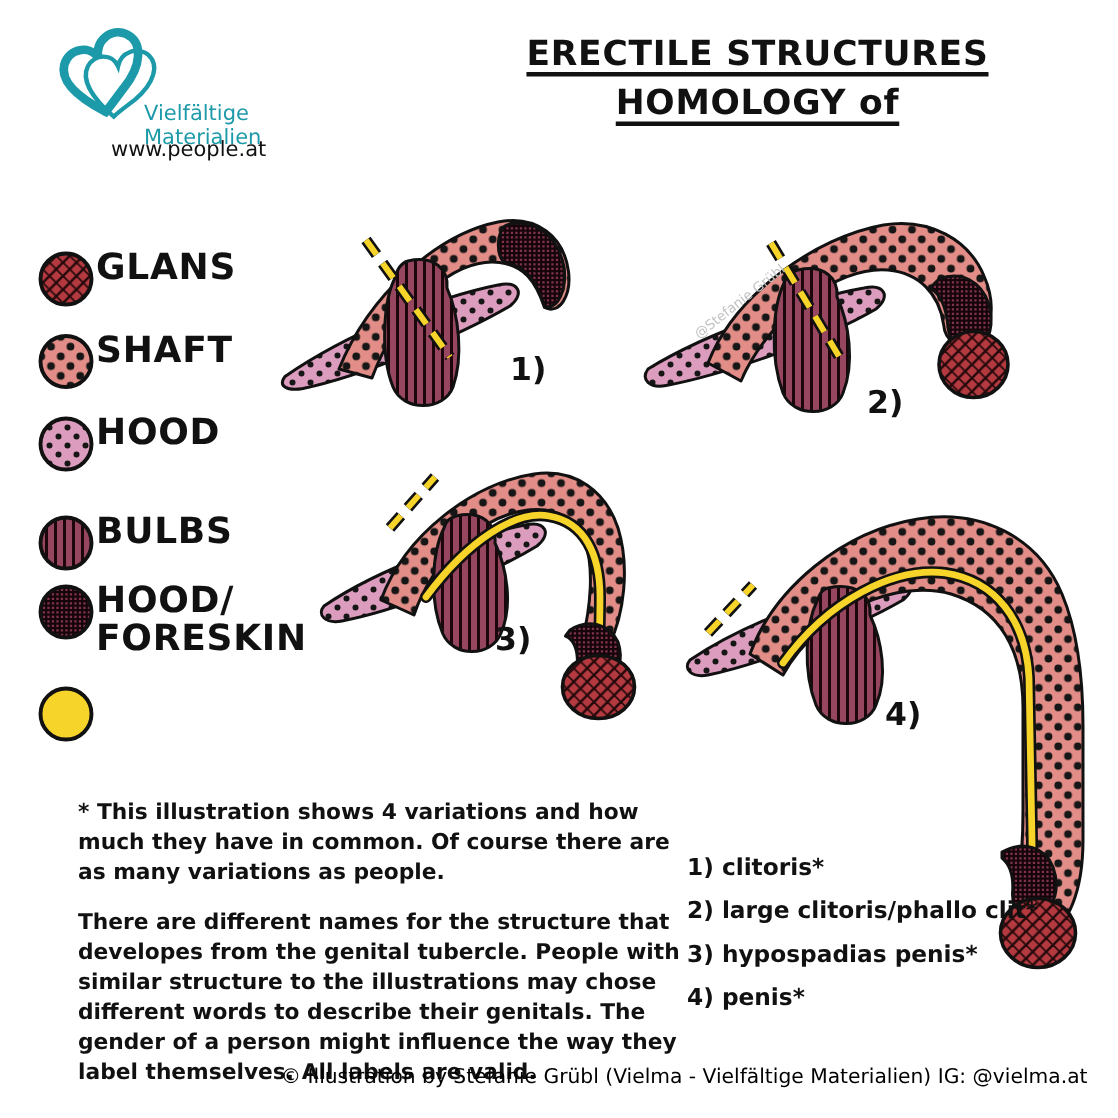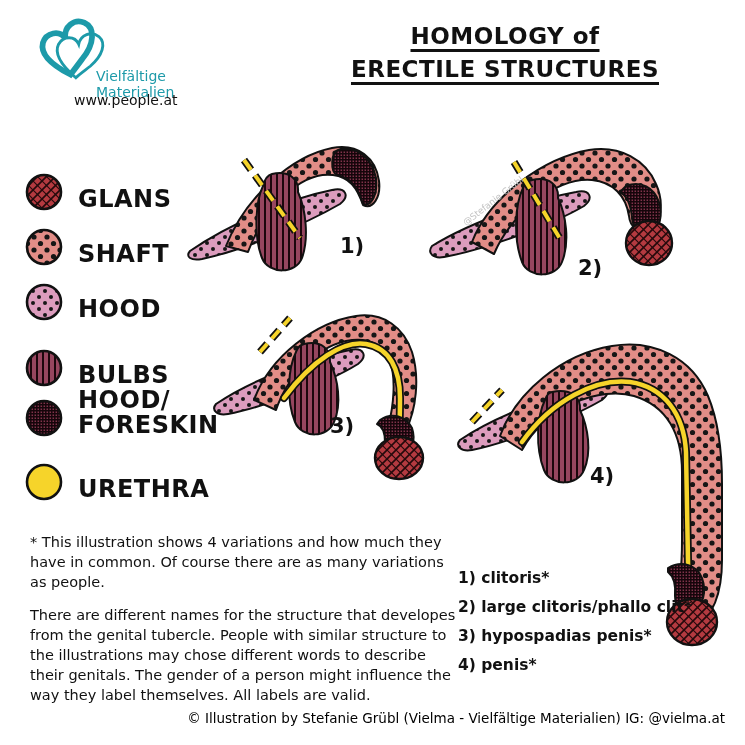--- a/index.html
+++ b/index.html
@@ -15,28 +15,28 @@
   .brand { position:absolute; left:64px; top:18px; font-size:31px; font-style:italic; font-weight:700; color:#1d9aa9; letter-spacing:1px; }
   .tagline { position:absolute; left:70px; top:60px; font-size:14px; color:#1d9aa9; }
   .url { position:absolute; left:48px; top:84px; font-size:14px; color:#111; }
 
   
   .title { position:absolute; left:330px; top:20px; width:350px; text-align:center; }
   .title > div { font-size:23px; font-weight:800; color:#111; line-height:1.45; letter-spacing:0.5px;
                  text-decoration:underline; text-decoration-thickness:2.5px; text-underline-offset:5px; }
 
   
-  .legend-row { position:absolute; left:24px; display:flex; align-items:flex-end; gap:14px; min-height:46px; }
+  .legend-row { position:absolute; left:24px; display:flex; align-items:flex-start; min-height:46px; }
   .swatch { width:40px; height:40px; flex:0 0 40px; }
   .legend-label { font-size:24px; font-weight:800; color:#111; letter-spacing:0.5px; white-space:pre-line; line-height:1.05; }
 
   .fig-num { position:absolute; font-size:21px; font-weight:700; color:#111; }
 
   .notes { position:absolute; left:30px; top:532px; width:430px; }
-  .notes p { font-size:14.5px; font-weight:400; line-height:1.38; margin-bottom:13px; }
+  .notes p { font-size:14.5px; font-weight:700; line-height:1.38; margin-bottom:13px;margin-left:22px; }
 
   .captions { position:absolute; left:458px; top:564px; }
   .captions div { font-size:15.5px; font-weight:600; line-height:29px; }
 
   .footer { position:absolute; right:20px; top:710px; font-size:13.5px; color:#000000; }
 </style>
 </head>
 <body>
 
 <div class="canvas">
@@ -75,22 +75,22 @@
       <g fill="none" stroke="#1d9aa9" stroke-linecap="round">
         <path d="M40,66 C24,52 14,38 20,27 C26,17 40,18 44,28 C45,16 58,10 67,17 C77,25 72,41 56,53 C50,58 45,62 40,66 Z" stroke-width="6" transform="rotate(-14 46 40)"></path>
         <path d="M52,70 C38,58 29,45 34,35 C39,26 51,26 55,35 C57,25 68,21 76,27 C84,34 80,47 67,58 C62,62 56,66 52,70 Z" stroke-width="3"></path>
       </g>
     </svg>
     <div class="tagline">Vielfältige Materialien</div>
     <div class="url">www.people.at</div>
   </div>
 
   <div class="title">
+    <div>ERECTILE STRUCTURES</div>
     <div>HOMOLOGY of</div>
-    <div>ERECTILE STRUCTURES</div>
   </div>
 
   <svg class="art" viewBox="0 0 745 745">
     <g stroke-linejoin="round">
 
       <g>
         <path d="M190,251 C232,222 292,198 332,190 C346,187 350,196 340,204 C302,226 240,251 202,259 C191,261 185,257 190,251 Z" fill="url(#pat-crus)" stroke="#111" stroke-width="2"></path>
         <path d="M226,246 C246,196 292,156 332,148 C358,143 376,158 379,181 C381,197 373,210 363,205 C357,187 349,177 333,175 C301,171 264,208 248,252 Z" fill="url(#pat-shaft)" stroke="#111" stroke-width="2"></path>
         <path d="M272,174 C290,170 299,180 298,192 C306,210 309,238 302,258 C296,274 269,275 262,258 C253,235 256,200 263,186 C265,178 268,175 272,174 Z" fill="url(#pat-bulbs)" stroke="#111" stroke-width="2"></path>
         <path d="M338,150 C357,145 372,158 376,178 C378,193 372,207 363,204 C358,188 351,178 337,175 C330,172 331,152 338,150 Z" fill="url(#pat-hood)" stroke="#111" stroke-width="2"></path>
@@ -176,21 +176,20 @@
       <svg class="swatch" viewBox="0 0 40 40">
           <circle cx="20" cy="20" r="17" fill="url(#pat-hood)" stroke="#111" stroke-width="2.6"></circle>
         </svg>
       <div class="legend-label">HOOD/
 FORESKIN</div>
     </div>
     <div class="legend-row" style="top:456px">
       <svg class="swatch" viewBox="0 0 40 40">
           <circle cx="20" cy="20" r="17" fill="#f6d42a" stroke="#111" stroke-width="2.6"></circle>
         </svg>
-      <div class="legend-label">URETHRA</div>
     </div>
   </div>
 
   <div class="fig-num" style="left:340px;top:234px">1)</div>
   <div class="fig-num" style="left:578px;top:256px">2)</div>
   <div class="fig-num" style="left:330px;top:414px">3)</div>
   <div class="fig-num" style="left:590px;top:464px">4)</div>
 
   <div class="notes">
     <p>* This illustration shows 4 variations and how much they have in common. Of course there are as many variations as people.</p>

